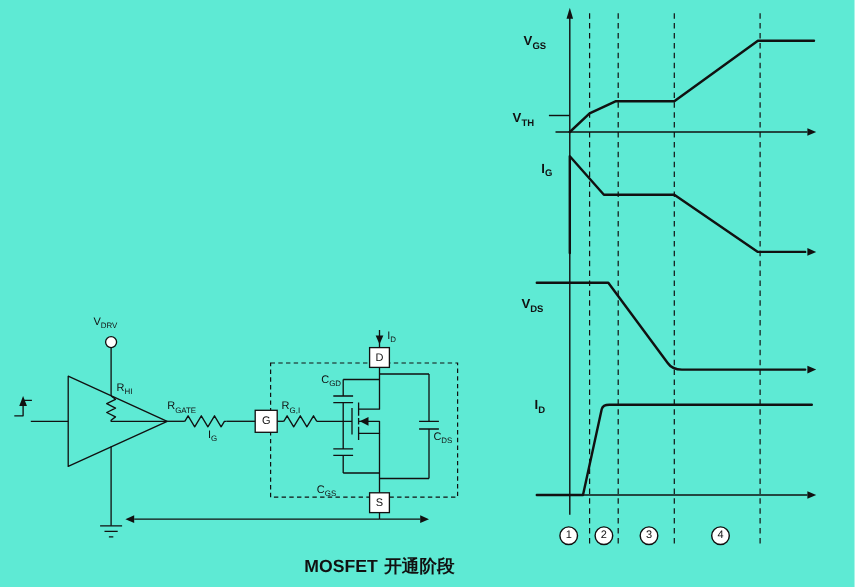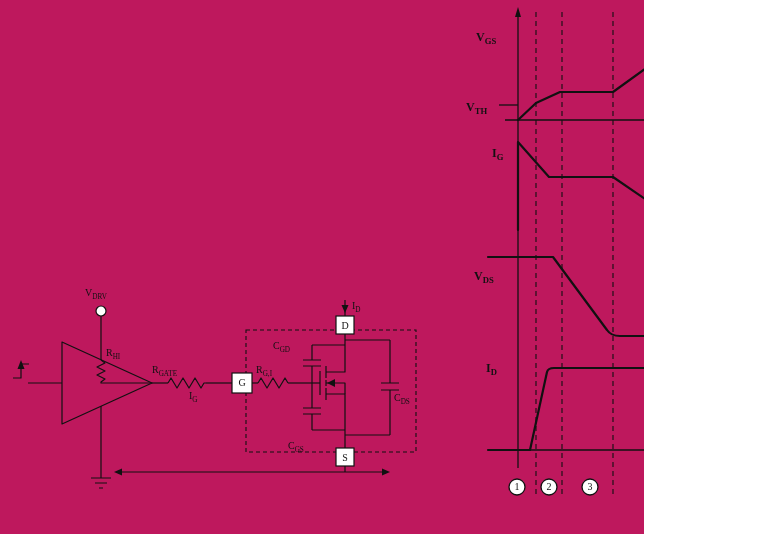--- a/index.html
+++ b/index.html
@@ -1,17 +1,17 @@
 <!DOCTYPE html>
 <html><head>
 <meta charset="utf-8">
 <style>
   html,body{margin:0;padding:0;background:#ffffff;}
-  #stage{position:relative;width:644px;height:534px;background:#be185d;overflow:hidden;
-         font-family:Liberation Serif, serif;color:#111;}
+  #stage{position:relative;width:777px;height:534px;background:#5eead4;overflow:hidden;
+         font-family:Liberation Sans, sans-serif;color:#111;}
   svg{position:absolute;left:0;top:0;}
   .lbl{position:absolute;white-space:nowrap;color:#111;line-height:1.1;}
   .wf{font-size:12px;font-weight:bold;}
   .cir{font-size:10px;}
   .lbl sub{font-size:0.72em;}
   .term{position:absolute;text-align:center;font-size:10px;line-height:1.1;}
   .phase-num{position:absolute;width:16px;text-align:center;font-size:10px;}
   .caption{position:absolute;left:225px;top:505px;width:240px;text-align:center;
            font-size:16px;font-weight:bold;}
   .caption .zh{margin-left:6px;}
@@ -120,23 +120,26 @@
 <div class="phase-num" style="left:509px;top:481px">1</div>
 <div class="phase-num" style="left:541px;top:481px">2</div>
 <div class="phase-num" style="left:582px;top:481px">3</div>
 <div class="phase-num" style="left:647px;top:481px">4</div>
 
 <div class="lbl cir" style="left:85px;top:287px"><span>V</span><sub>DRV</sub></div>
 <div class="lbl cir" style="left:106px;top:347px"><span>R</span><sub>HI</sub></div>
 <div class="lbl cir" style="left:152px;top:364px"><span>R</span><sub>GATE</sub></div>
 <div class="lbl cir" style="left:189px;top:390px"><span>I</span><sub>G</sub></div>
 <div class="lbl cir" style="left:256px;top:364px"><span>R</span><sub>G,I</sub></div>
-<div class="lbl cir" style="left:273px;top:340px"><span>C</span><sub>GD</sub></div>
+<div class="lbl cir" style="left:292px;top:340px"><span>C</span><sub>GD</sub></div>
 <div class="lbl cir" style="left:288px;top:440px"><span>C</span><sub>GS</sub></div>
 <div class="lbl cir" style="left:394px;top:392px"><span>C</span><sub>DS</sub></div>
 <div class="lbl cir" style="left:352px;top:300px"><span>I</span><sub>D</sub></div>
 
 <div class="term" style="left:232px;top:377px;width:20px">G</div>
 <div class="term" style="left:336px;top:320px;width:18px">D</div>
 <div class="term" style="left:336px;top:452px;width:18px">S</div>
 
+<div class="caption">
+  <span class="en">MOSFET</span><span class="zh">开通阶段</span>
+</div>
 
 </div>
 
 </body></html>

